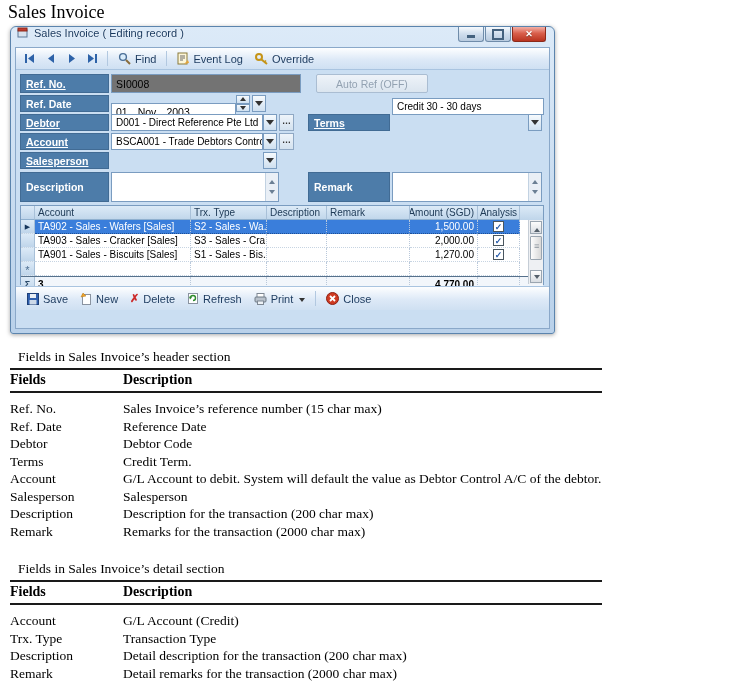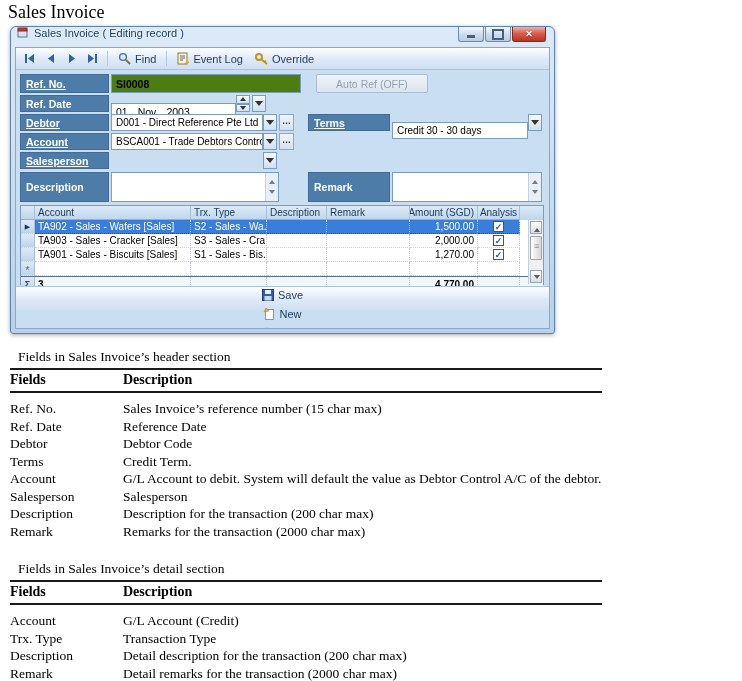--- a/index.html
+++ b/index.html
@@ -53,21 +53,21 @@
   .form { position:relative; height:240px; font-size:10.5px; }
   .flabel {
     position:absolute; background:#4d7ca9; color:#fff; font-weight:bold;
     display:flex; align-items:center; padding-left:5px; border:1px solid #416b94;
   }
   .flabel.u { text-decoration:underline; }
   .tfield {
     position:absolute; background:#fff; border:1px solid #7a9cc0; color:#000;
     display:flex; align-items:center; padding:0 4px; white-space:nowrap; overflow:hidden;
   }
-  .tfield.yellow { background:#4d7c0f; font-weight:bold; }
+  .tfield.yellow { background:#737373; font-weight:normal; }
   .tfield.right { justify-content:flex-end; }
   .combo-arrow {
     position:absolute; width:14px; border:1px solid #7a9cc0;
     background:linear-gradient(#f6fafd,#cfe0f0); display:flex; align-items:center; justify-content:center;
   }
   .combo-arrow::before { content:""; border:4px solid transparent; border-top:5px solid #333; margin-top:4px; }
   .browse-btn {
     position:absolute; width:15px; border:1px solid #8fa8c4; background:linear-gradient(#eef4fa,#d4e2ef);
     display:flex; align-items:center; justify-content:center; font-weight:bold; color:#333;
   }
@@ -122,21 +122,21 @@
   .vs-thumb { position:absolute; left:1px; right:1px; top:16px; height:24px; background:linear-gradient(90deg,#fdfdfd,#d8d8d8); border:1px solid #9aa5b0; border-radius:1px; }
   .vs-thumb::before { content:"\2261"; position:absolute; left:3px; top:4px; font-size:9px; color:#8a939c; }
 
   
   .ffrow { position:absolute; left:4px; top:219px; height:18px; width:524px; }
 
   
   .btoolbar {
     position:absolute; left:0; right:0; bottom:0; height:24px;
     background:linear-gradient(#fdfeff,#dde9f7 55%,#cfe0f2);
-    border-top:1px solid #a9c4e0; display:flex; align-items:center; padding:0 6px; gap:2px; font-size:11px; color:#1c3a5e;flex-direction:column;
+    border-top:1px solid #a9c4e0; display:flex; align-items:center; padding:0 6px; gap:2px; font-size:11px; color:#1c3a5e;
   }
   .bt-item { display:flex; align-items:center; gap:4px; padding:2px 5px; border-radius:2px; }
   .icon-x { color:#cc2a2a; font-weight:bold; font-size:11px; }
   .drop-caret { margin-left:2px; }
   .drop-caret::before { content:""; display:inline-block; border:3px solid transparent; border-top:4px solid #333; margin-bottom:-2px; }
 
   
   .doc { position:absolute; left:10px; top:349px; width:592px; font-family:"Liberation Serif", serif; font-size:13.5px; color:#000; }
   .doc-sec-title { margin:0 0 3px 8px; font-weight:normal; }
   .doc-table { width:100%; border-collapse:collapse; margin-bottom:10px; }
@@ -239,21 +239,21 @@
         <div class="spin-half up"></div>
         <div class="spin-half down"></div>
       </div>
       <div class="combo-arrow" style="left:236px; top:25px; height:17px;"></div>
 
       <div class="flabel u" style="left:4px; top:44px; width:89px; height:17px;">Debtor</div>
       <div class="tfield" style="left:95px; top:44px; width:152px; height:17px; font-size:10px;">D001 - Direct Reference Pte Ltd</div>
       <div class="combo-arrow" style="left:247px; top:44px; height:17px;"></div>
       <div class="browse-btn" style="left:263px; top:44px; height:17px;"></div>
       <div class="flabel u" style="left:292px; top:44px; width:82px; height:17px;">Terms</div>
-      <div class="tfield" style="left:376px; top:52px; width:136px; height:17px; font-size:10px;">Credit 30 - 30 days</div>
+      <div class="tfield" style="left:376px; top:28px; width:152px; height:17px; font-size:10px;">Credit 30 - 30 days</div>
       <div class="combo-arrow" style="left:512px; top:44px; height:17px;"></div>
 
       <div class="flabel u" style="left:4px; top:63px; width:89px; height:17px;">Account</div>
       <div class="tfield" style="left:95px; top:63px; width:152px; height:17px; font-size:10px;">BSCA001 - Trade Debtors Control - For</div>
       <div class="combo-arrow" style="left:247px; top:63px; height:17px;"></div>
       <div class="browse-btn" style="left:263px; top:63px; height:17px;"></div>
 
       <div class="flabel u" style="left:4px; top:82px; width:89px; height:17px;">Salesperson</div>
       <div class="combo-arrow" style="left:247px; top:82px; height:17px;"></div>
 

